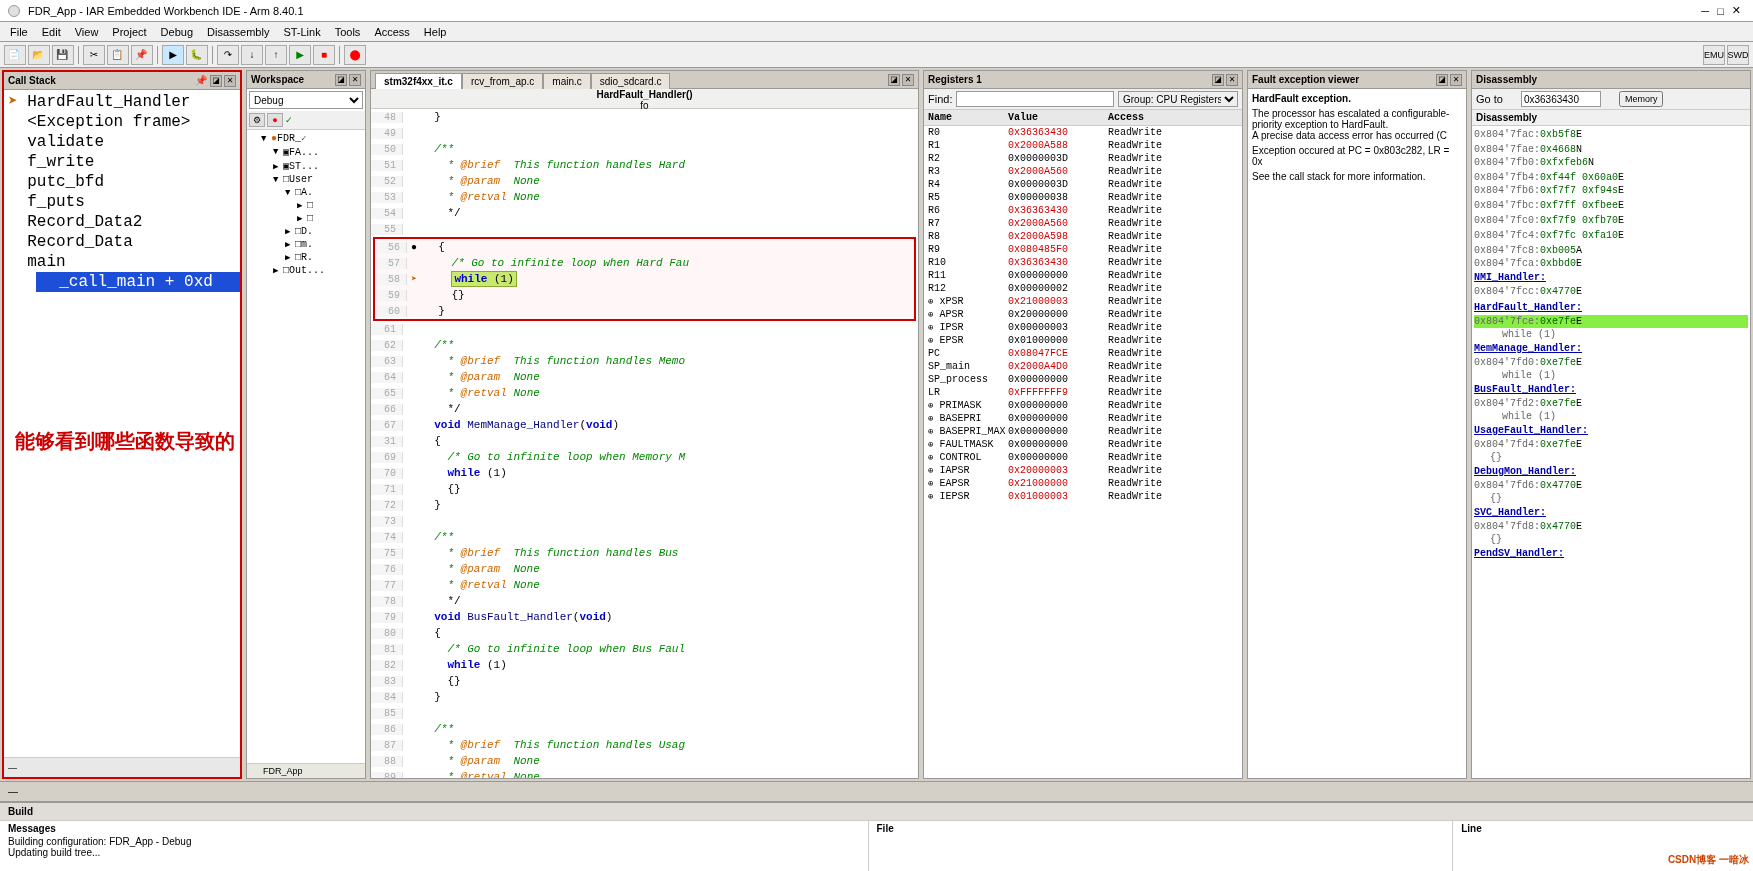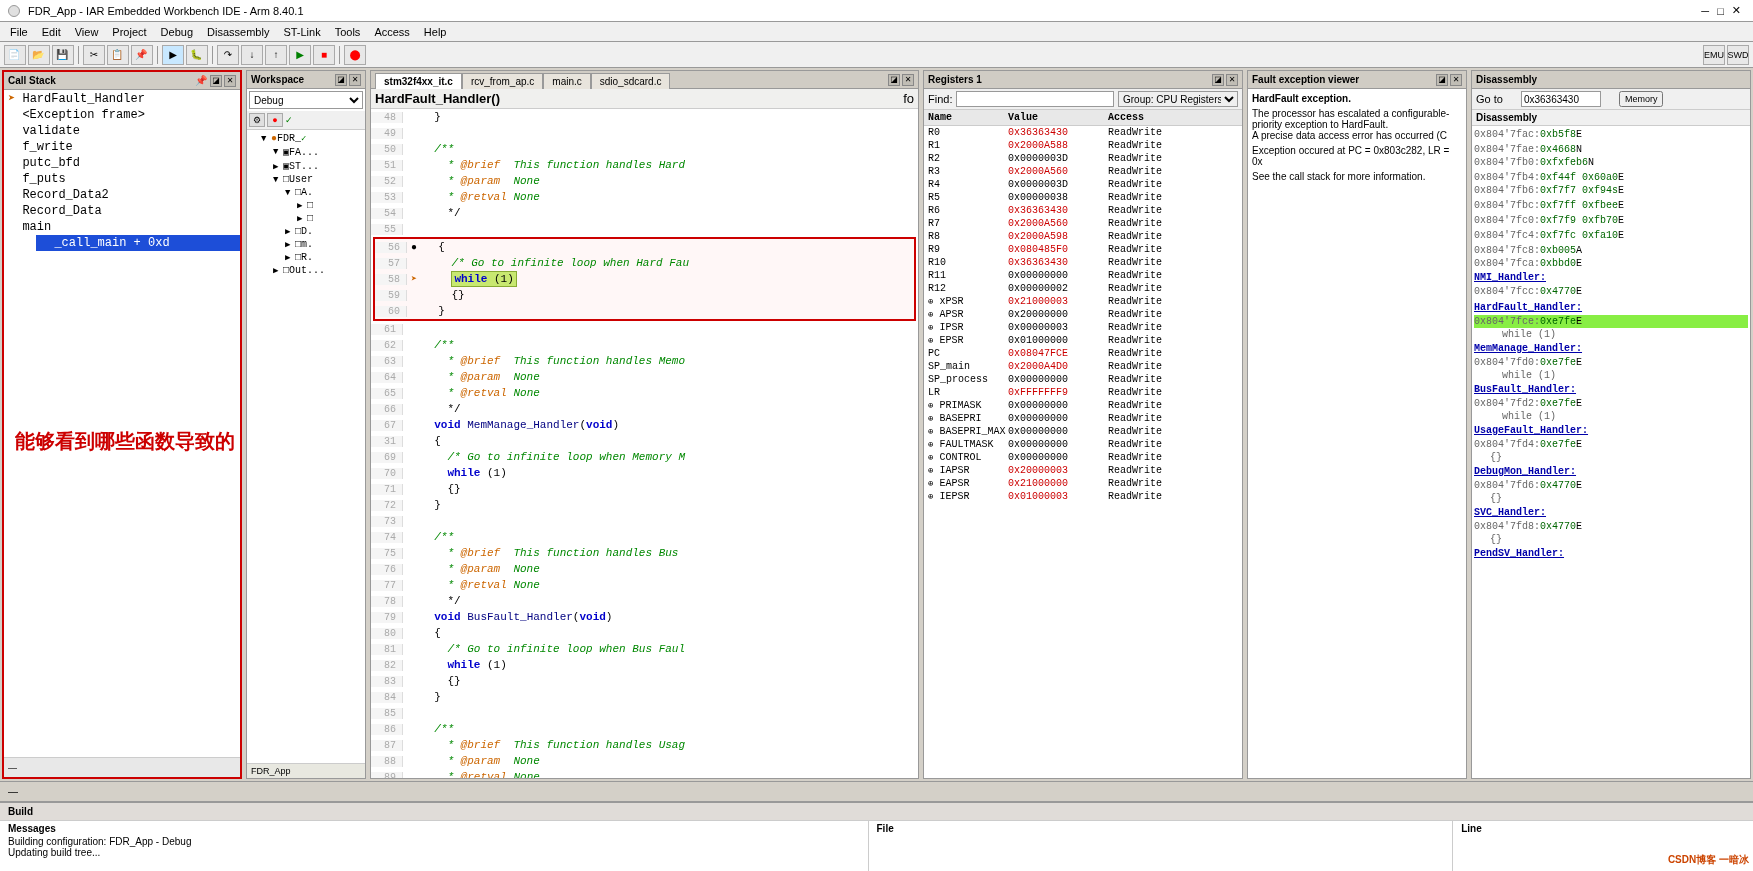--- a/index.html
+++ b/index.html
@@ -117,21 +117,21 @@
       cursor: pointer;
     }
 
     
     .call-stack-panel {
       width: 240px;
       margin: 2px;
       border: 2px solid #cc0000;
     }
     .call-stack-content {
-      font-size: 12px;
+      font-size: 16px;
       font-family: 'Courier New', monospace;
       overflow-y: auto;
       flex: 1;
     }
     .call-stack-item {
       padding: 1px 4px;
       cursor: pointer;
       white-space: nowrap;
     }
     .call-stack-item.active { background: #1d4ed8; color: #fff; margin-left: 32px; }
@@ -212,22 +212,23 @@
       background: #fff;
       font-weight: bold;
     }
     .code-header-bar {
       background: #f0f0ee;
       height: 20px;
       display: flex;
       align-items: center;
       padding: 0 4px;
       border-bottom: 1px solid #ccc;
-      font-size: 13px;
+      font-size: 10px;
       font-weight: bold;
+      flex-direction: column;
     }
     .code-content {
       flex: 1;
       overflow: auto;
       font-family: 'Courier New', monospace;
       font-size: 11px;
       background: #fff;
     }
     .code-line {
       display: flex;
@@ -648,21 +649,21 @@
         <span>R.</span>
       </div>
       <div class="tree-item">
         <div class="tree-indent"></div>
         <div class="tree-indent"></div>
         <span class="tree-expand">▶</span>
         <span>□</span>
         <span>Out...</span>
       </div>
     </div>
-    <div style="background:#e8e8e0;border-top:1px solid #ccc;padding:2px 4px;font-size:9px;">
+    <div style="background:#e8e8e0;border-top:1px solid #ccc;padding:2px 16px;font-size:9px;">
       <span>FDR_App</span>
     </div>
   </div>
 
   <div class="panel code-panel">
     <div class="panel-header">
       <div class="code-tabs" style="flex:1;background:transparent;border:none;height:18px;">
         <div class="code-tab active">
           <span>stm32f4xx_it.c</span>
         </div>

